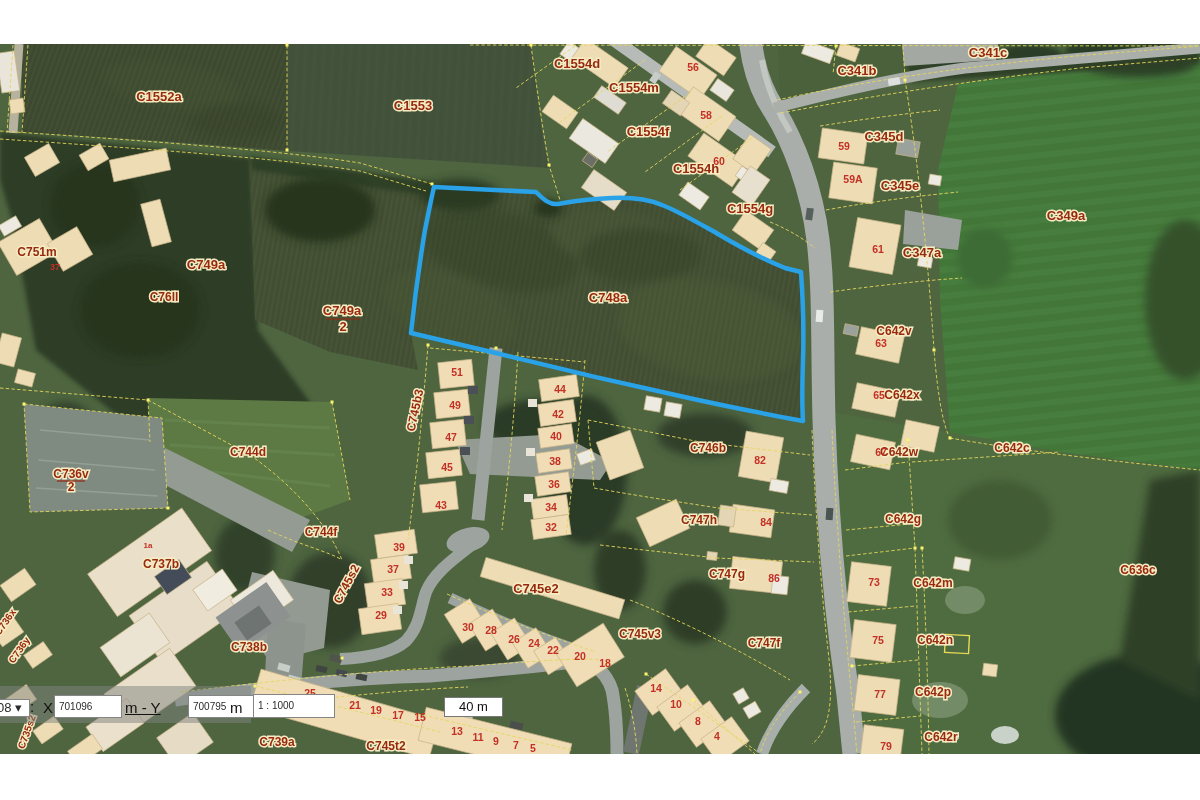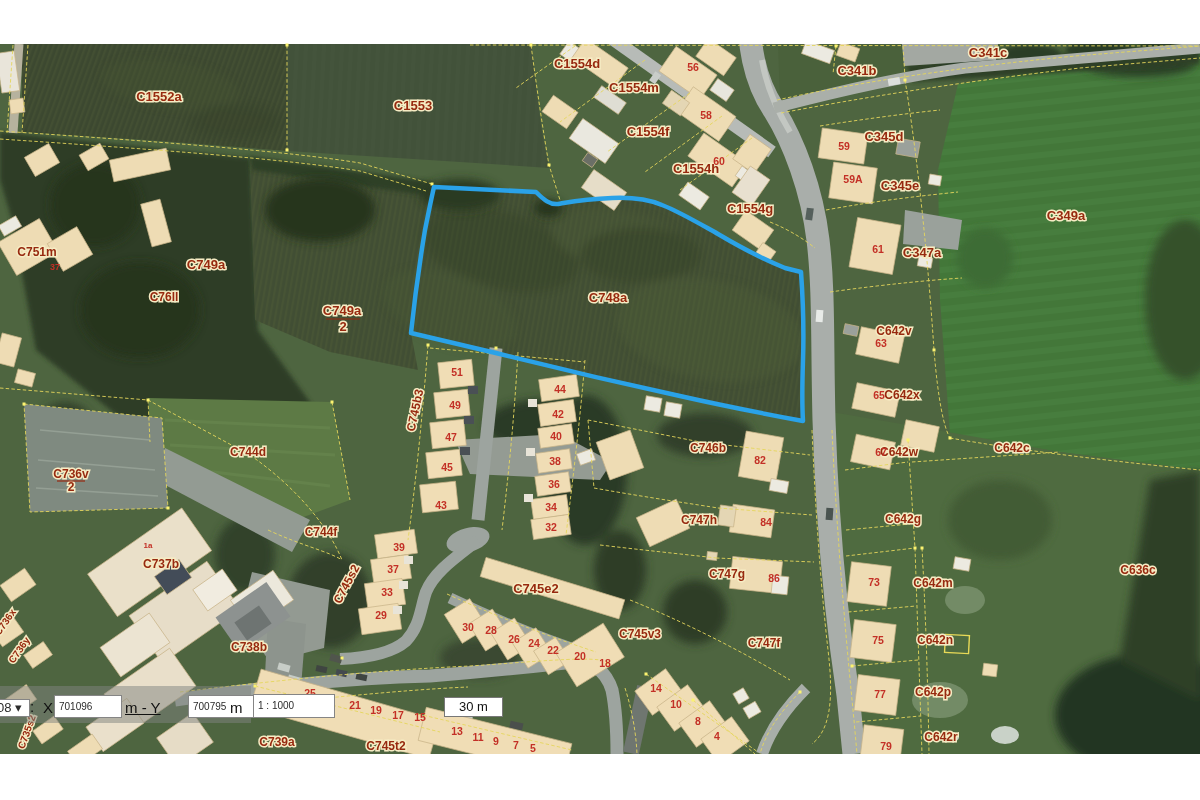--- a/index.html
+++ b/index.html
@@ -636,13 +636,13 @@
 
 <div class="lbl" style="left:125px;top:699px;text-decoration:underline;">m - Y</div>
 
 <div class="inp" style="left:160px;top:695px;width:60px;height:21px;margin-left:28px;">700795</div>
 
 <div class="lbl" style="left:230px;top:699px;">m</div>
 
 <div class="inp" style="left:253px;top:694px;width:76px;height:22px;line-height:22px;">1 : 1000</div>
 
 <div style="position:absolute;left:444px;top:697px;width:57px;height:18px;background:#ffffff;
-  border:1px solid #777;color:#111;font-size:13px;line-height:18px;text-align:center;">30 m</div>
+  border:1px solid #777;color:#111;font-size:13px;line-height:18px;text-align:center;">40 m</div>
 
 </body></html>

